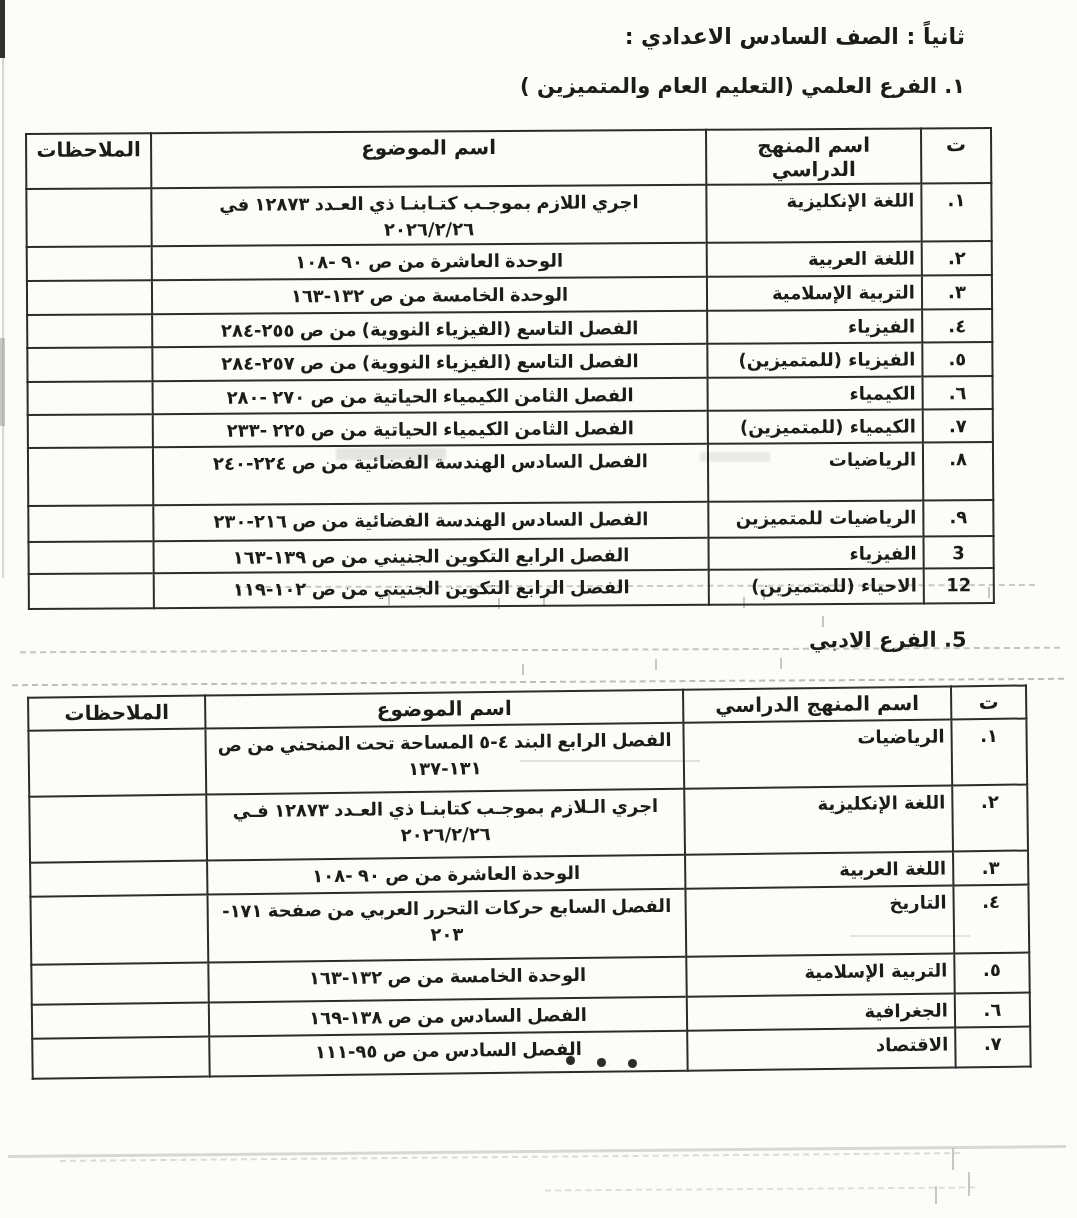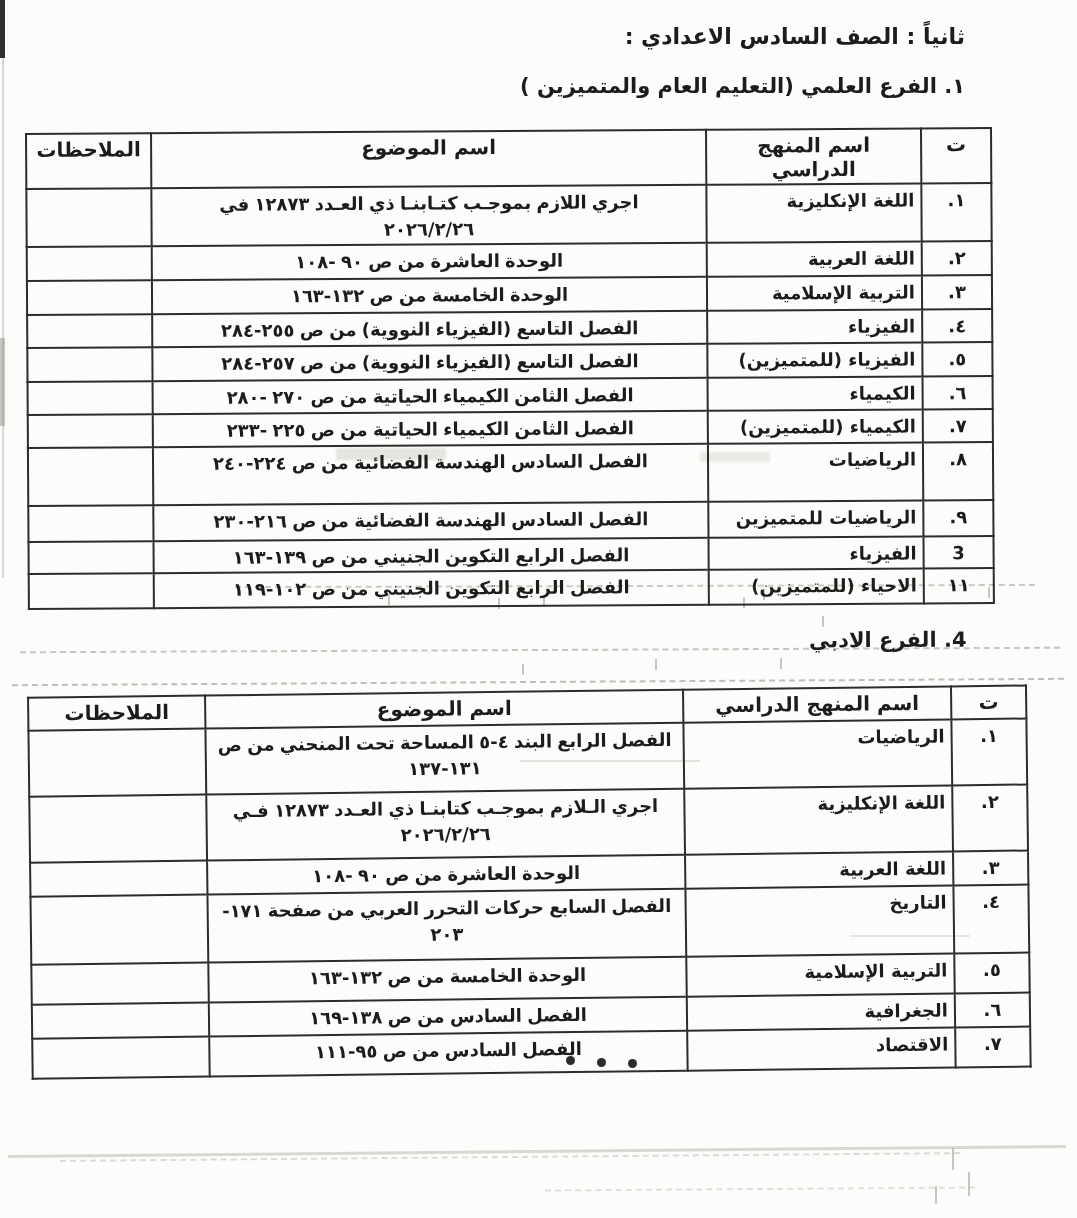--- a/index.html
+++ b/index.html
@@ -206,29 +206,29 @@
           <td class="subject">الفصل السادس الهندسة الفضائية من ص ٢١٦-٢٣٠</td>
           <td class="notes"></td>
         </tr>
         <tr>
           <td class="no">3</td>
           <td class="curriculum">الفيزياء</td>
           <td class="subject">الفصل الرابع التكوين الجنيني من ص ١٣٩-١٦٣</td>
           <td class="notes"></td>
         </tr>
         <tr>
-          <td class="no">١١</td>
+          <td class="no">12</td>
           <td class="curriculum">الاحياء (للمتميزين)</td>
           <td class="subject">الفصل الرابع التكوين الجنيني من ص ١٠٢-١١٩</td>
           <td class="notes"></td>
         </tr>
       </tbody>
   </table>
 
-  <div class="subheading" id="section2-title">4. الفرع الادبي</div>
+  <div class="subheading" id="section2-title">5. الفرع الادبي</div>
 
   <table id="t2">
     <colgroup>
       <col class="c-no">
         <col class="c-cur">
         <col class="c-sub">
         <col class="c-not">
     </colgroup>
     <thead>
       <tr>

